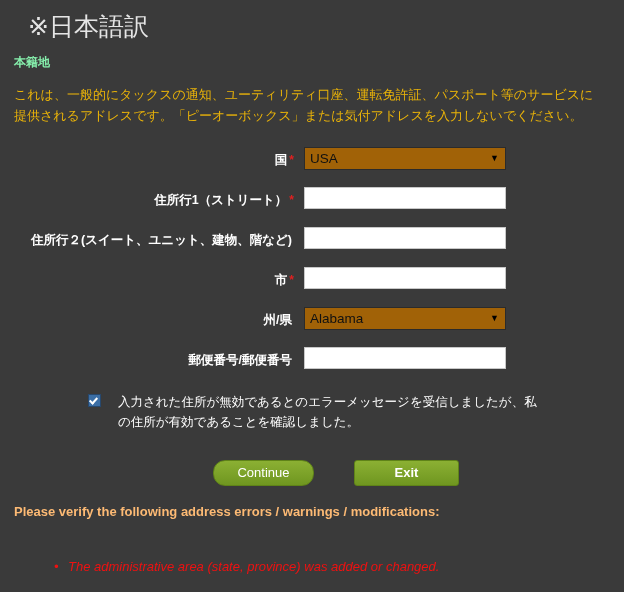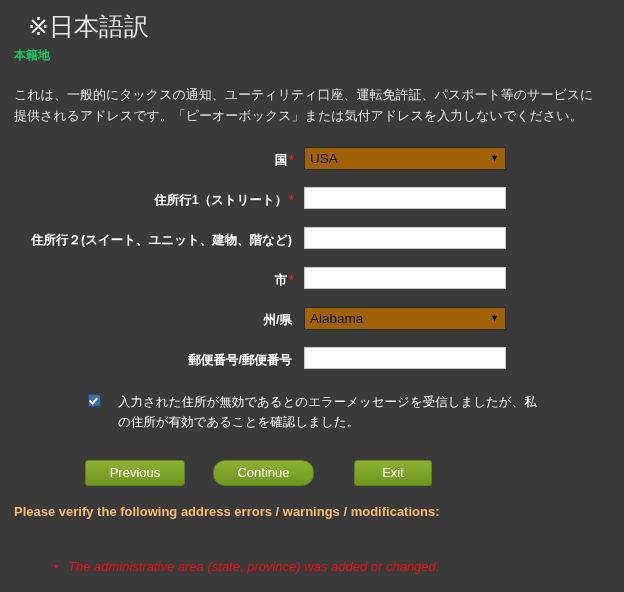--- a/index.html
+++ b/index.html
@@ -26,37 +26,37 @@
     font-weight: 400;
     color: #e5e5e5;
     letter-spacing: 0px;
     white-space: nowrap;
   }
 
   
   .section-heading {
     position: absolute;
     left: 14px;
-    top: 48px;
+    top: 55px;
     font-size: 12px;
     line-height: 15px;
     font-weight: bold;
-    color: #22c55e;
+    color: #86efac;
     white-space: nowrap;
   }
 
   
   .description {
     position: absolute;
     left: 14px;
     top: 84px;
     width: 592px;
     font-size: 13px;
     line-height: 21px;
-    color: #e5e5e5;
+    color: #eab308;
     text-align: left;
   }
 
   
   .form-area {
     position: absolute;
     left: 0;
     top: 147px;
     width: 624px;
   }
@@ -199,21 +199,21 @@
     border-radius: 3px;
     color: #ffffff;
     font-family: "Liberation Sans", sans-serif;
     font-size: 13px;
     text-align: center;
     cursor: pointer;
     padding: 0;
   }
   #btn-previous { left: 85px;  width: 100px; }
   #btn-continue { left: 213px; width: 101px; border-radius: 12px; }
-  #btn-exit     { left: 354px; width: 78px; }
+  #btn-exit     { left: 354px; width: 105px; font-weight: bold; }
 
   
   .error-block {
     position: absolute;
     left: 0;
     top: 504px;
     width: 624px;
   }
   .error-title {
     position: absolute;
@@ -329,21 +329,20 @@
 
     <div class="checkbox-row">
       <span class="cb checked"></span>
       <span class="cb-text">入力された住所が無効であるとのエラーメッセージを受信しましたが、私の住所が有効であることを確認しました。</span>
     </div>
 
 
   </div>
 
   <div class="button-bar">
-    <button class="btn" id="btn-previous">Previous</button>
     <button class="btn" id="btn-continue">Continue</button>
     <button class="btn" id="btn-exit">Exit</button>
   </div>
 
   <div class="error-block">
     <div class="error-title">Please verify the following address errors / warnings / modifications:</div>
     <ul class="error-list">
       <li>The administrative area (state, province) was added or changed.</li>
     </ul>
   </div>

